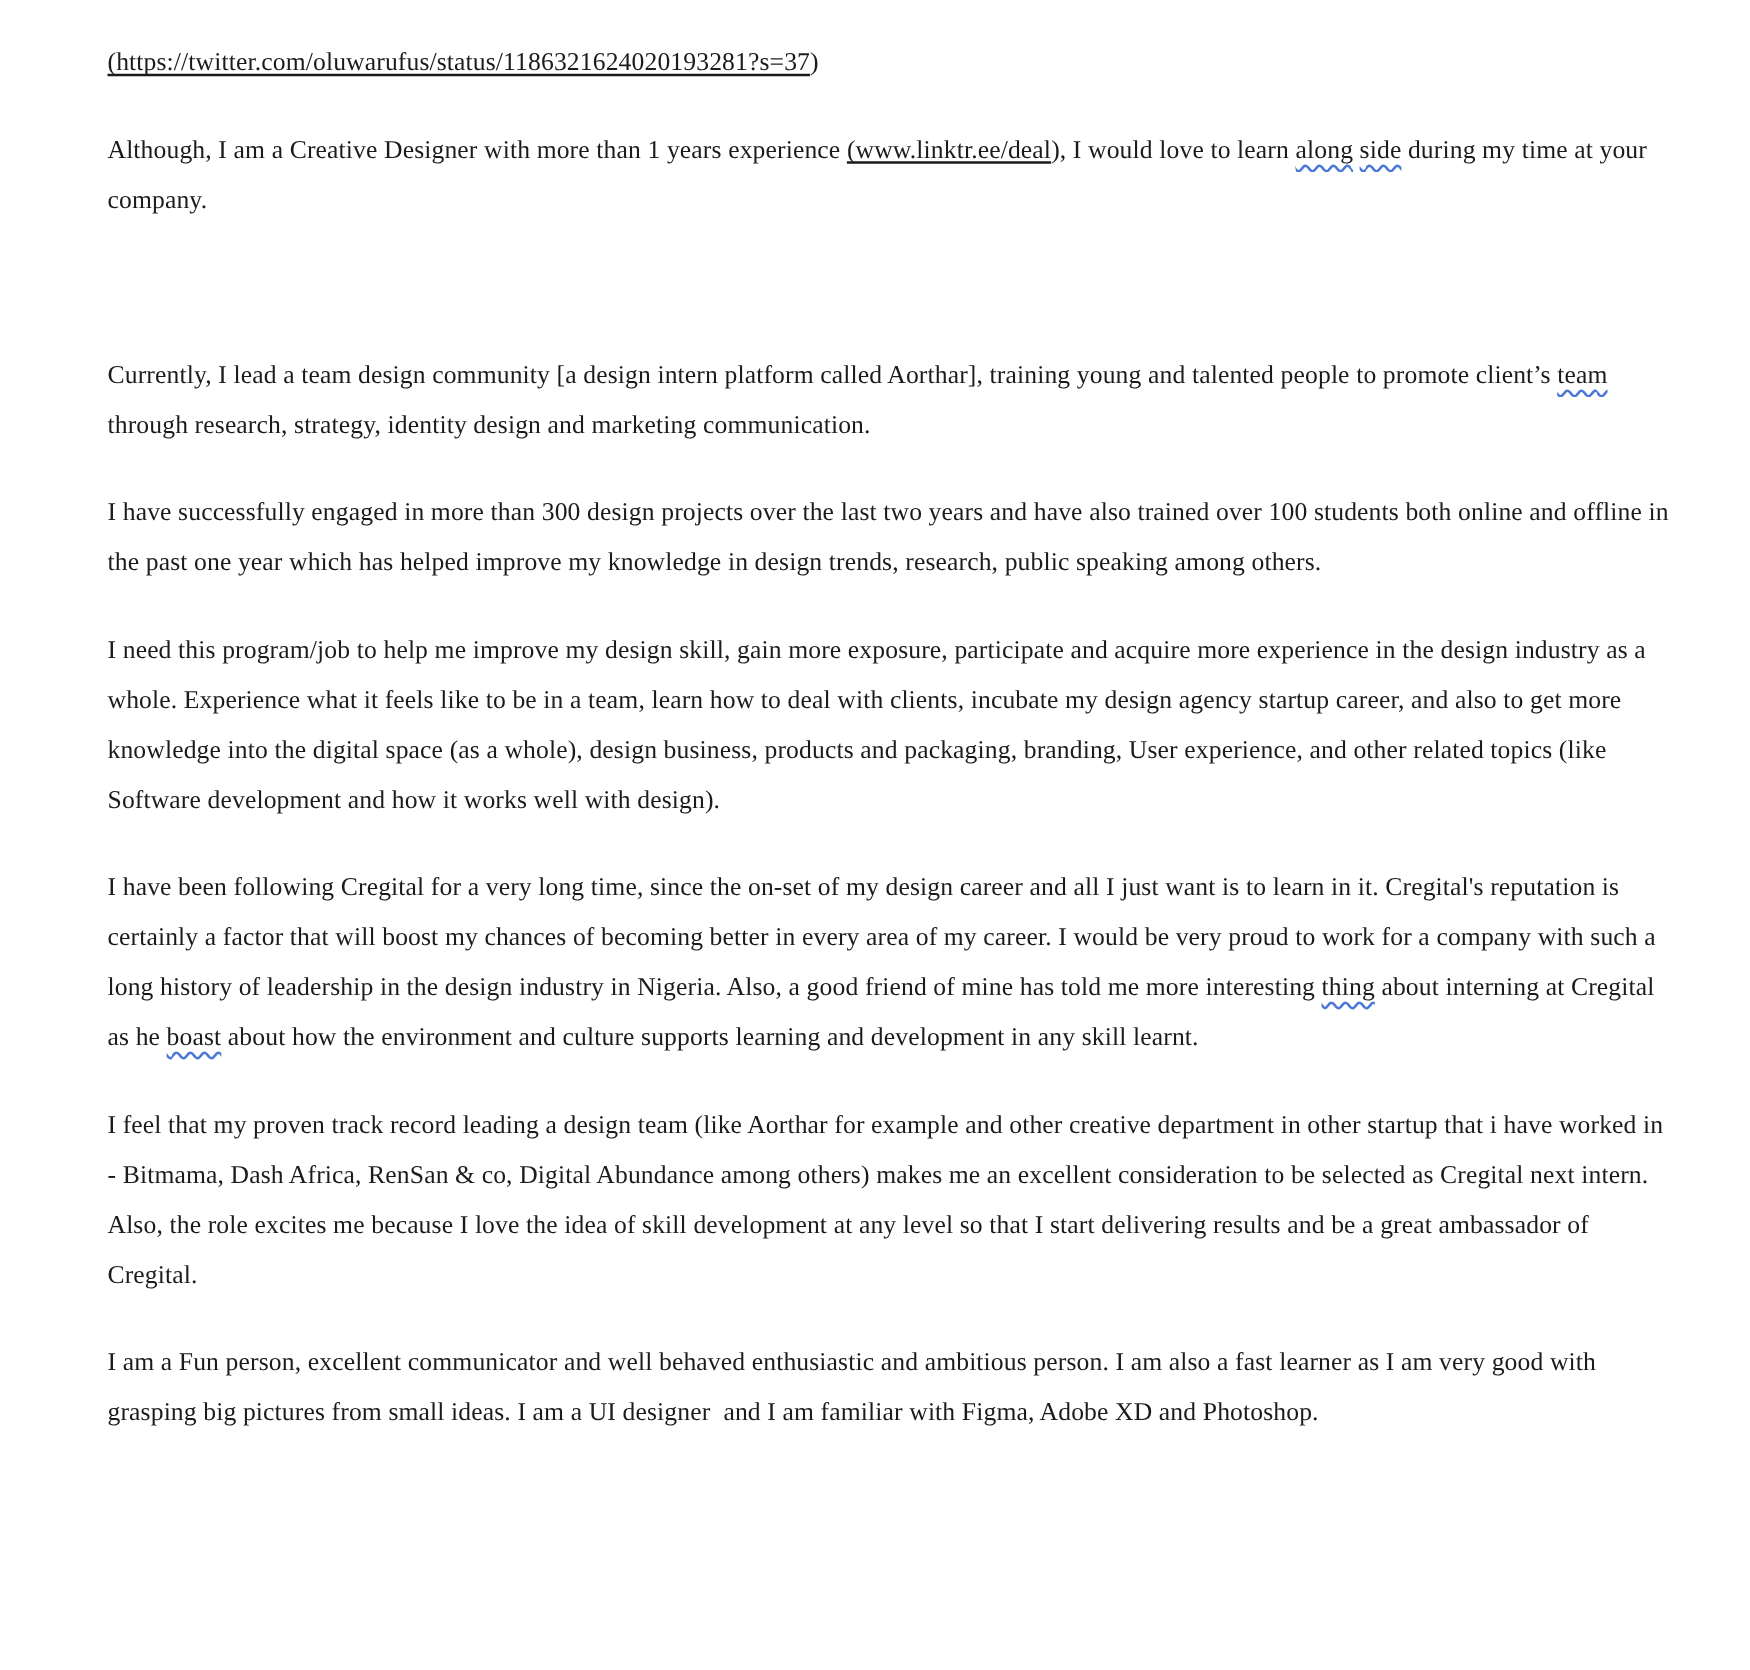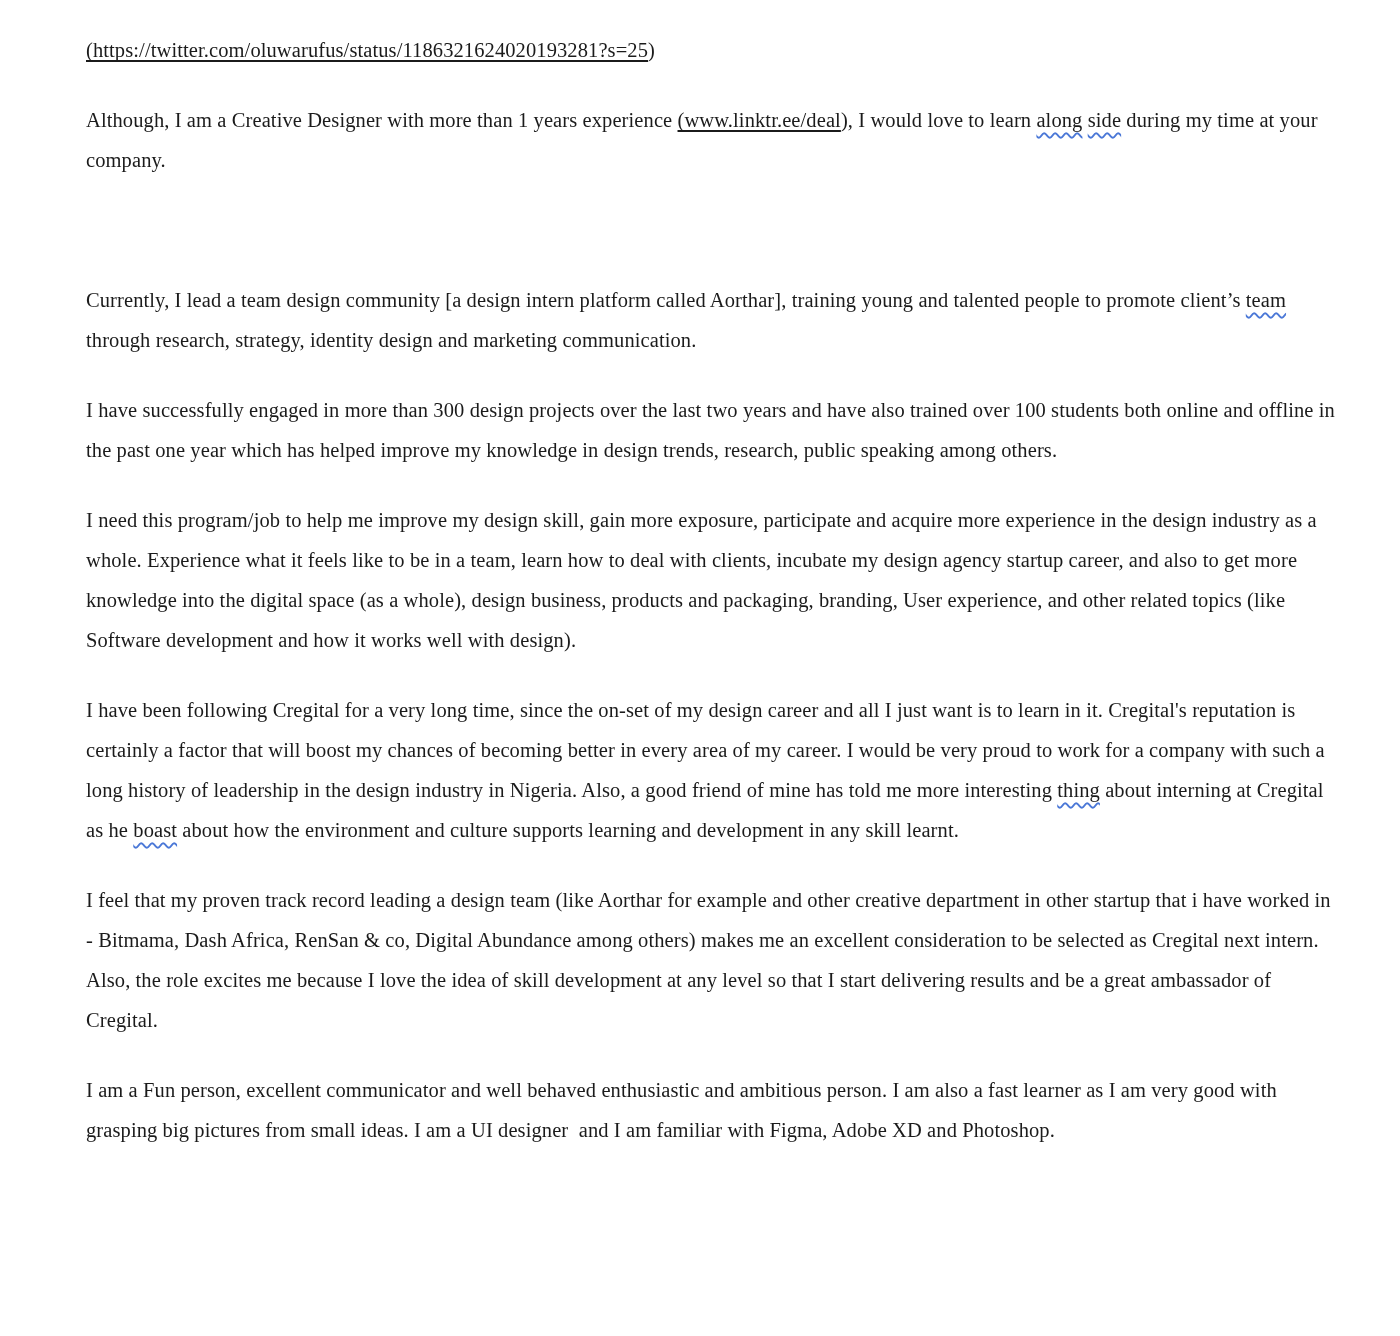--- a/index.html
+++ b/index.html
@@ -55,21 +55,21 @@
     background: #0a0a0a;
     margin-right: -2px;
     vertical-align: -5px;
   }
 </style>
 </head>
 <body>
 
 <div class="editor">
   <div>
-      <p class="para"><span class="link">(https://twitter.com/oluwarufus/status/1186321624020193281?s=25</span><span>)</span></p>
+      <p class="para"><span class="link">(https://twitter.com/oluwarufus/status/1186321624020193281?s=37</span><span>)</span></p>
       <p class="para"><span>Although, I am a Creative Designer with more than 1 years experience </span><span class="link">(www.linktr.ee/deal</span><span>), I would love to learn </span><span class="squiggle">along</span><span> </span><span class="squiggle">side</span><span> during my time at your company.</span></p>
       <p class="para empty"></p>
       <p class="para"><span>Currently, I lead a team design community [a design intern platform called Aorthar], training young and talented people to promote client’s </span><span class="squiggle">team</span><span> through research, strategy, identity design and marketing communication.</span></p>
       <p class="para"><span>I have successfully engaged in more than 300 design projects over the last two years and have also trained over 100 students both online and offline in the past one year which has helped improve my knowledge in design trends, research, public speaking among others.</span></p>
       <p class="para"><span>I need this program/job to help me improve my design skill, gain more exposure, participate and acquire more experience in the design industry as a whole. Experience what it feels like to be in a team, learn how to deal with clients, incubate my design agency startup career, and also to get more knowledge into the digital space (as a whole), design business, products and packaging, branding, User experience, and other related topics (like Software development and how it works well with design).</span></p>
       <p class="para"><span>I have been following Cregital for a very long time, since the on-set of my design career and all I just want is to learn in it. Cregital's reputation is certainly a factor that will boost my chances of becoming better in every area of my career. I would be very proud to work for a company with such a long history of leadership in the design industry in Nigeria. Also, a good friend of mine has told me more interesting </span><span class="squiggle">thing</span><span> about interning at Cregital as he </span><span class="squiggle">boast</span><span> about how the environment and culture supports learning and development in any skill learnt.</span></p>
       <p class="para"><span>I feel that my proven track record leading a design team (like Aorthar for example and other creative department in other startup that i have worked in - Bitmama, Dash Africa, RenSan &amp; co, Digital Abundance among others) makes me an excellent consideration to be selected as Cregital next intern. Also, the role excites me because I love the idea of skill development at any level so that I start delivering results and be a great ambassador of Cregital.</span></p>
       <p class="para"><span>I am a Fun person, excellent communicator and well behaved enthusiastic and ambitious person. I am also a fast learner as I am very good with grasping big pictures from small ideas. I am a UI designer  and I am familiar with Figma, Adobe XD and Photoshop.</span></p>
     </div>
 </div>

